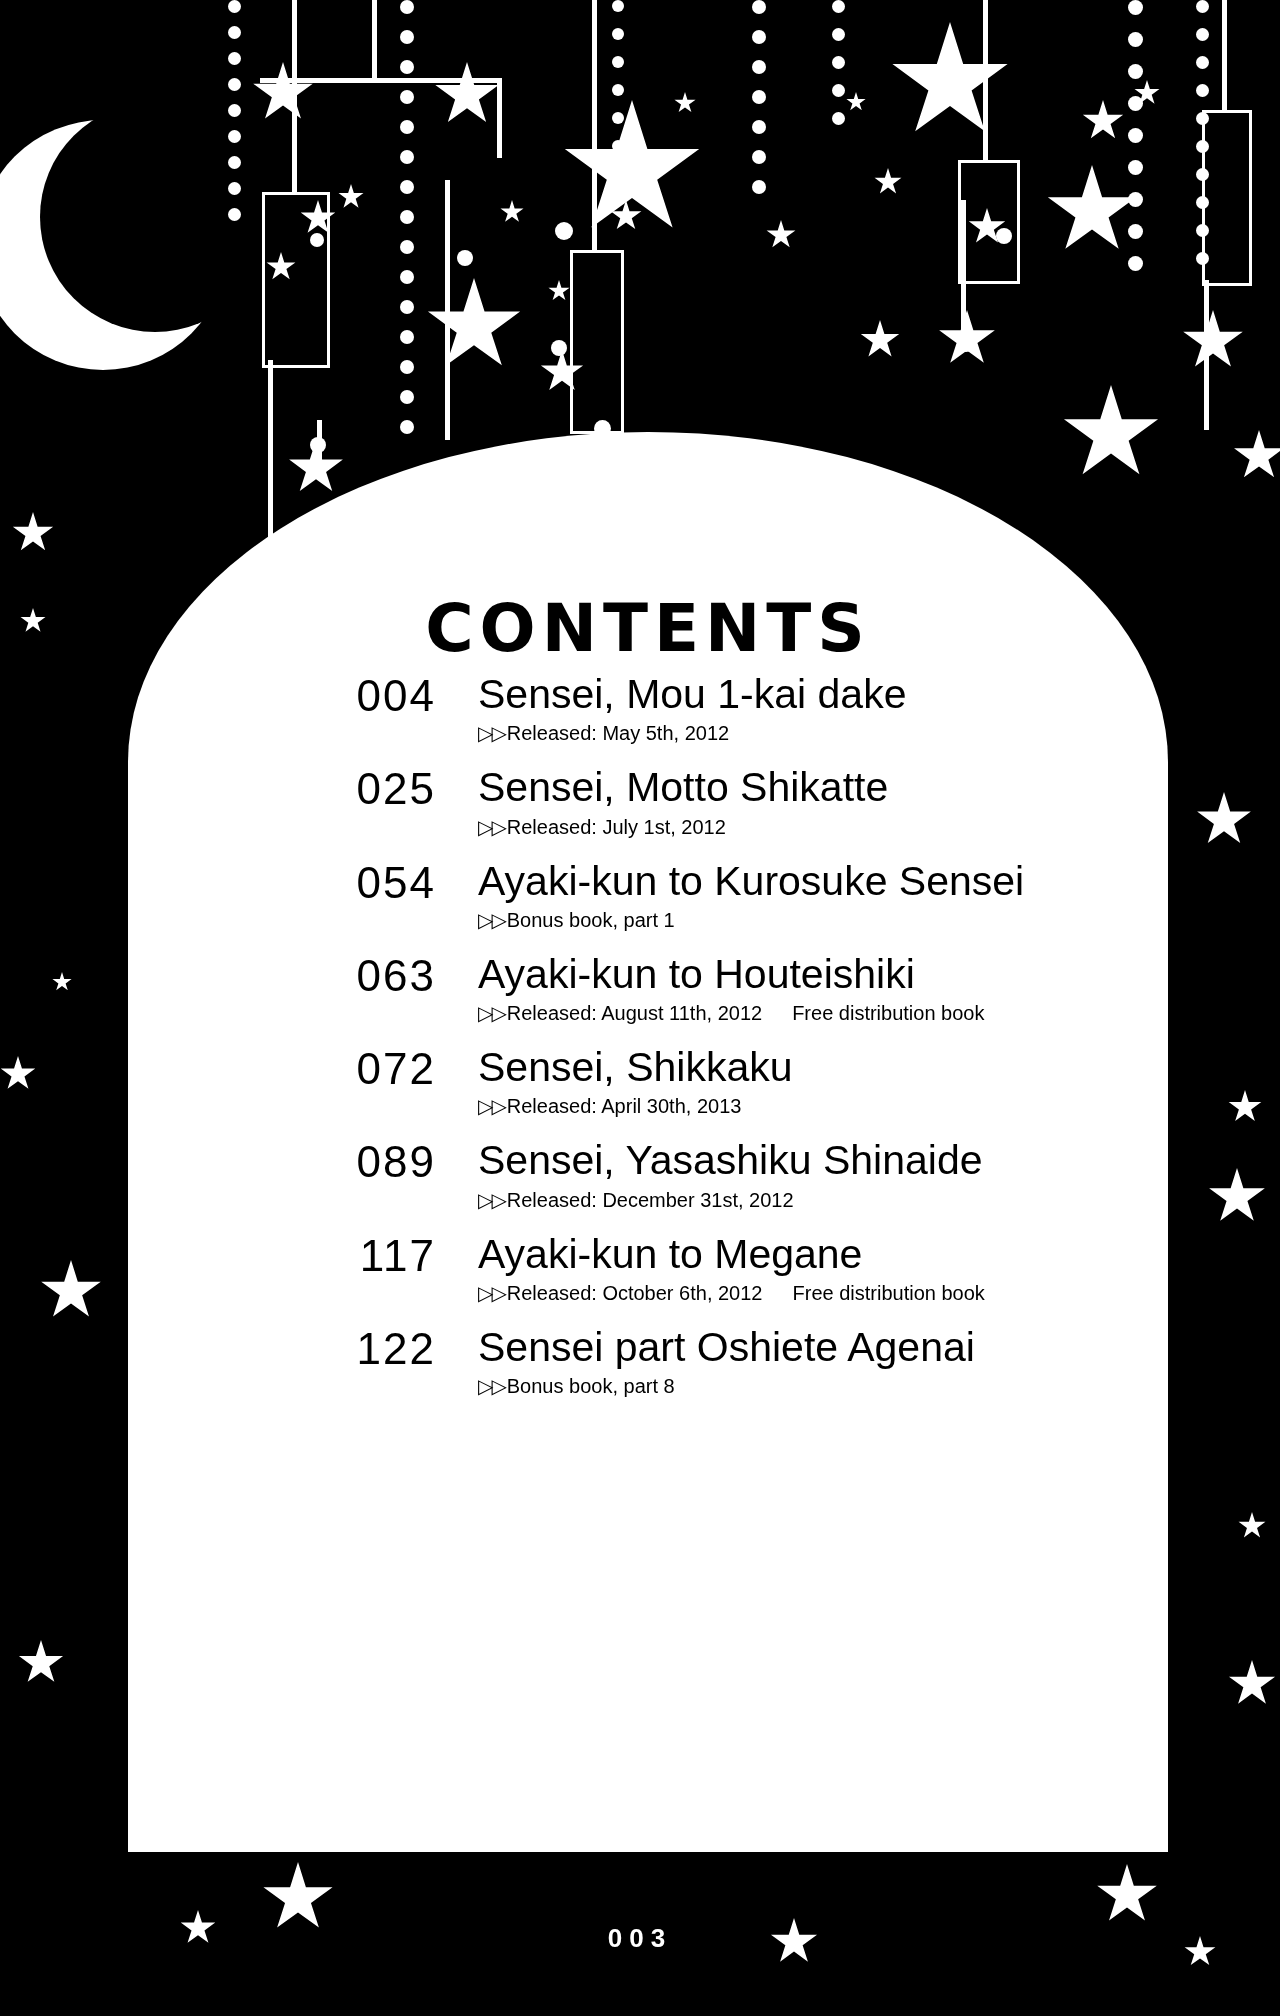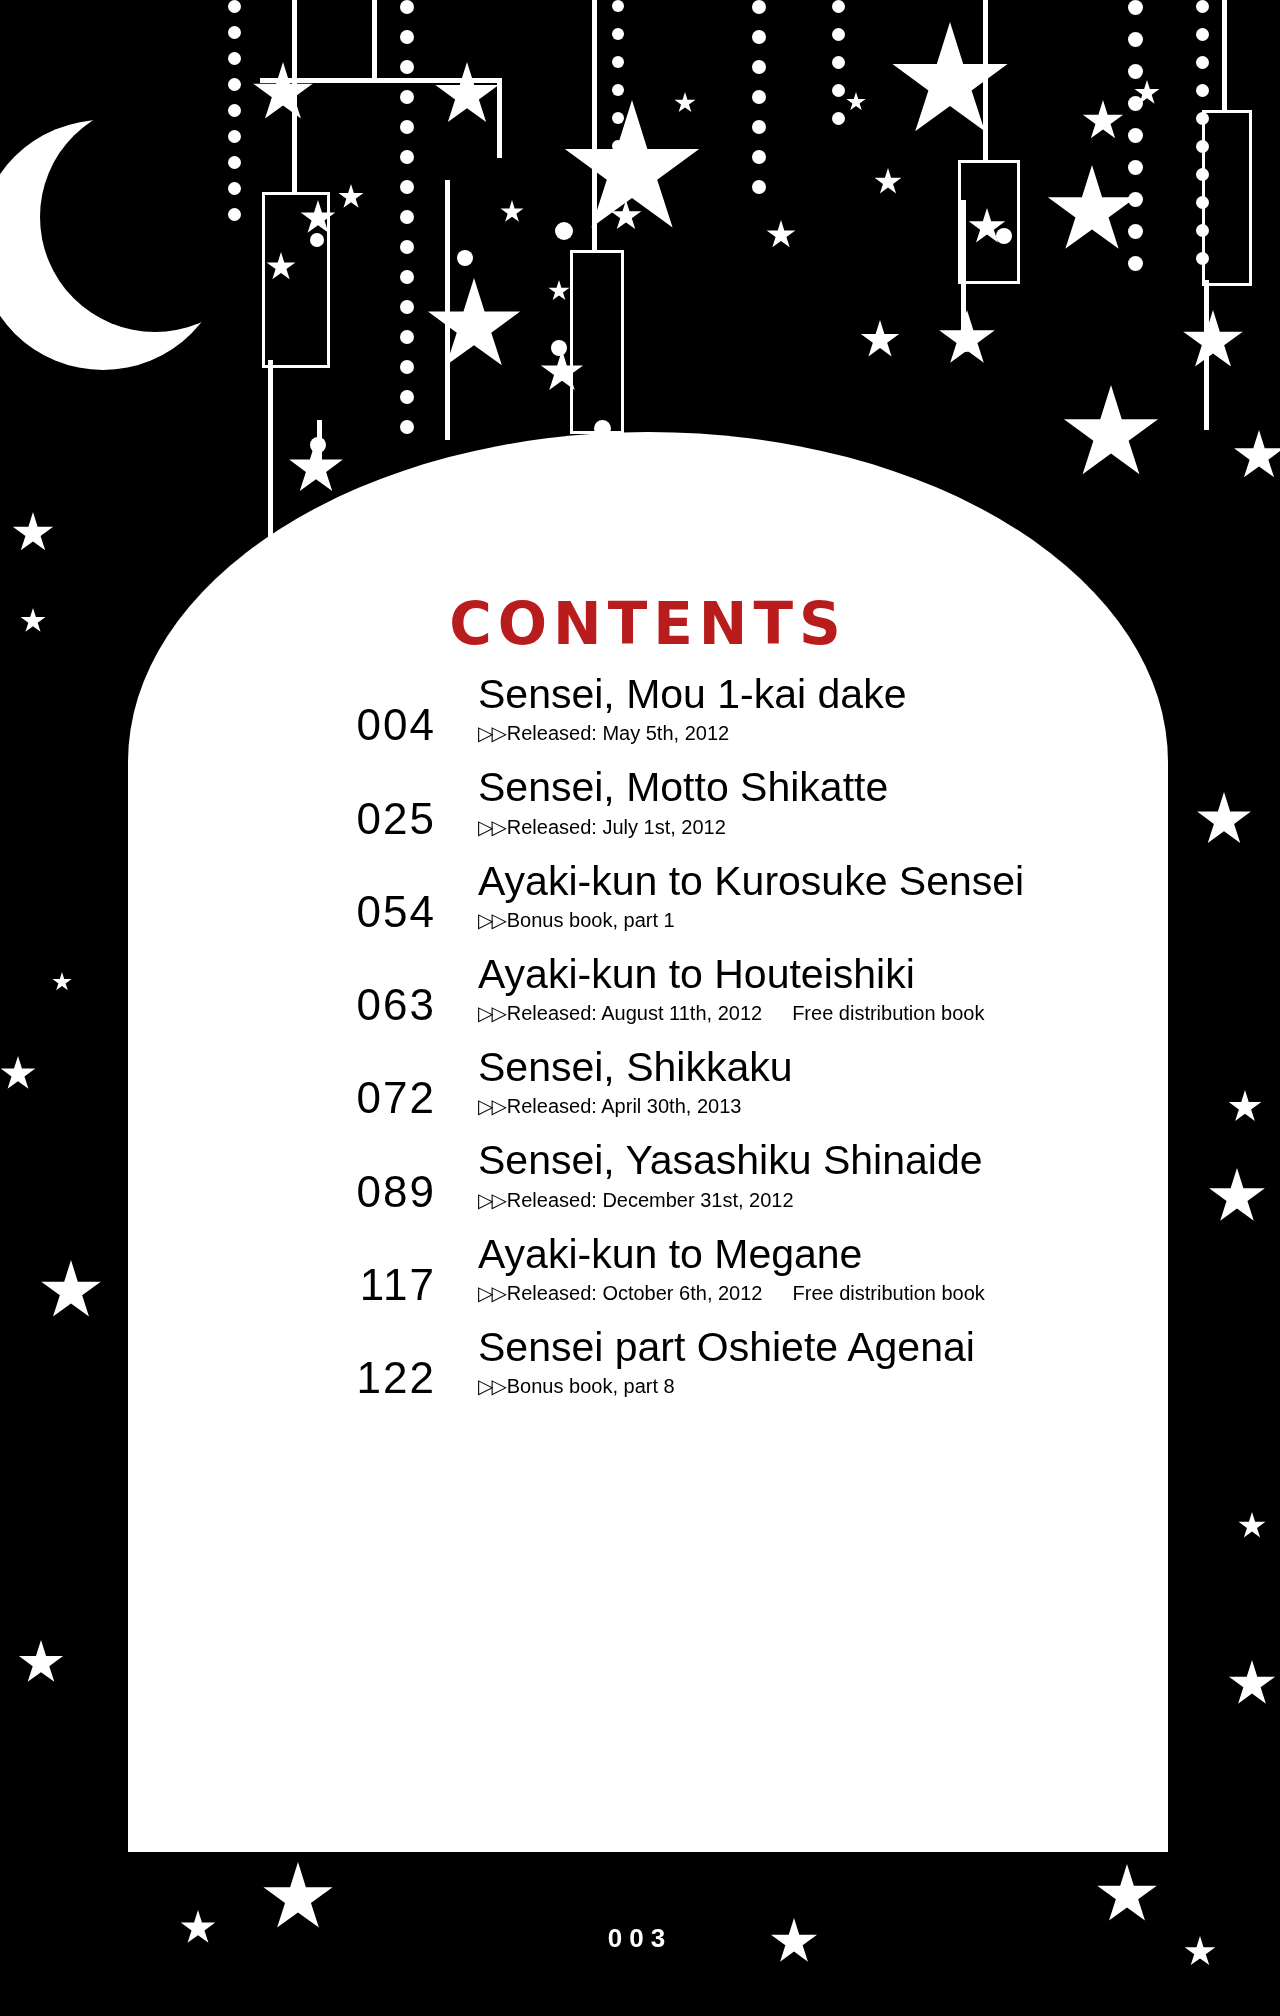--- a/index.html
+++ b/index.html
@@ -78,38 +78,38 @@
     overflow: hidden;
   }
 
   
   #contents-title {
     position: absolute;
     left: 0;
     right: 0;
     top: 158px;
     text-align: center;
-    color: #b91c1c;
+    color: #000000;
     font-family: "DejaVu Sans", sans-serif;
     font-weight: bold;
-    font-size: 58px;
+    font-size: 66px;
     letter-spacing: 6px;
   }
 
   
   #toc {
     position: absolute;
     left: 0;
     right: 0;
     top: 240px;
     color: #000;
   }
   .toc-row {
     display: flex;
-    align-items: flex-end;
+    align-items: flex-start;
     padding: 0 0 0 168px;
     margin-bottom: 18px;
   }
   .toc-page {
     width: 140px;
     flex: 0 0 140px;
     text-align: right;
     font-size: 44px;
     font-weight: 300;
     letter-spacing: 2px;

